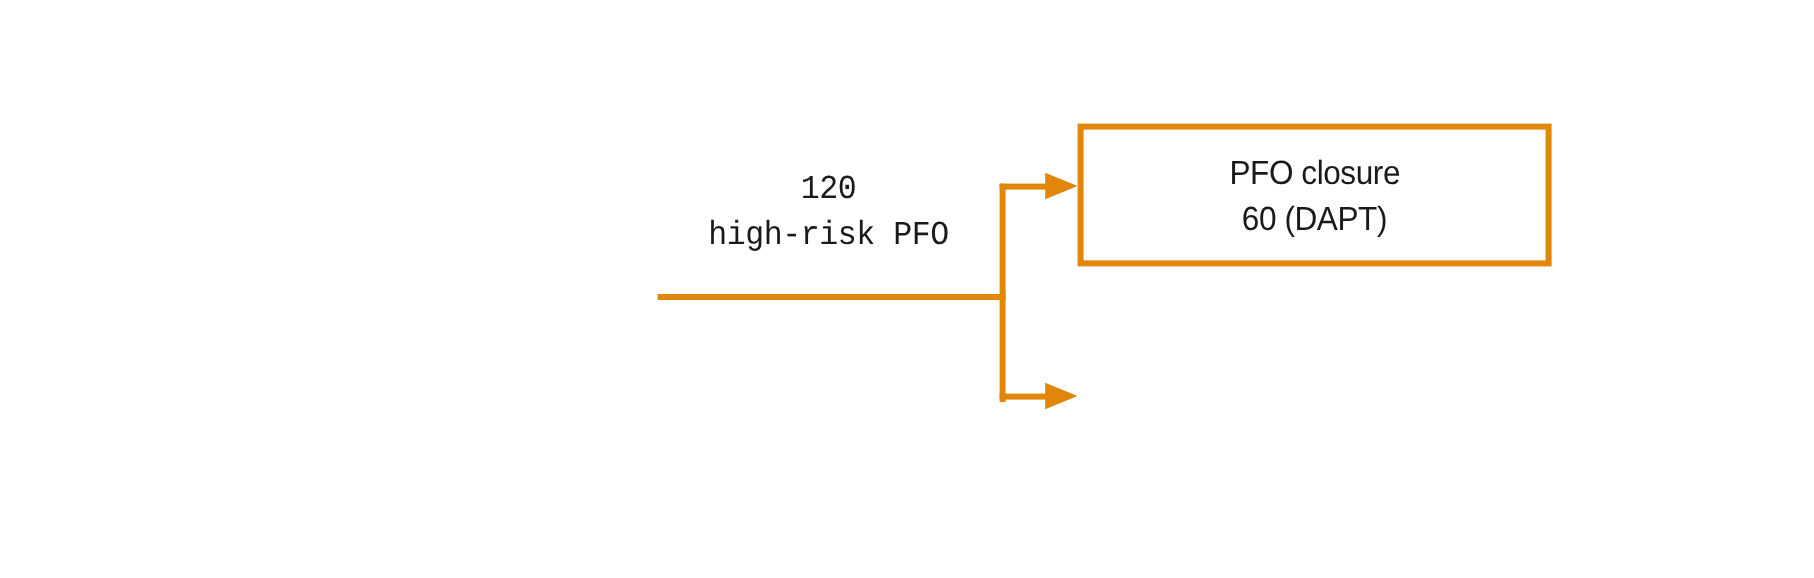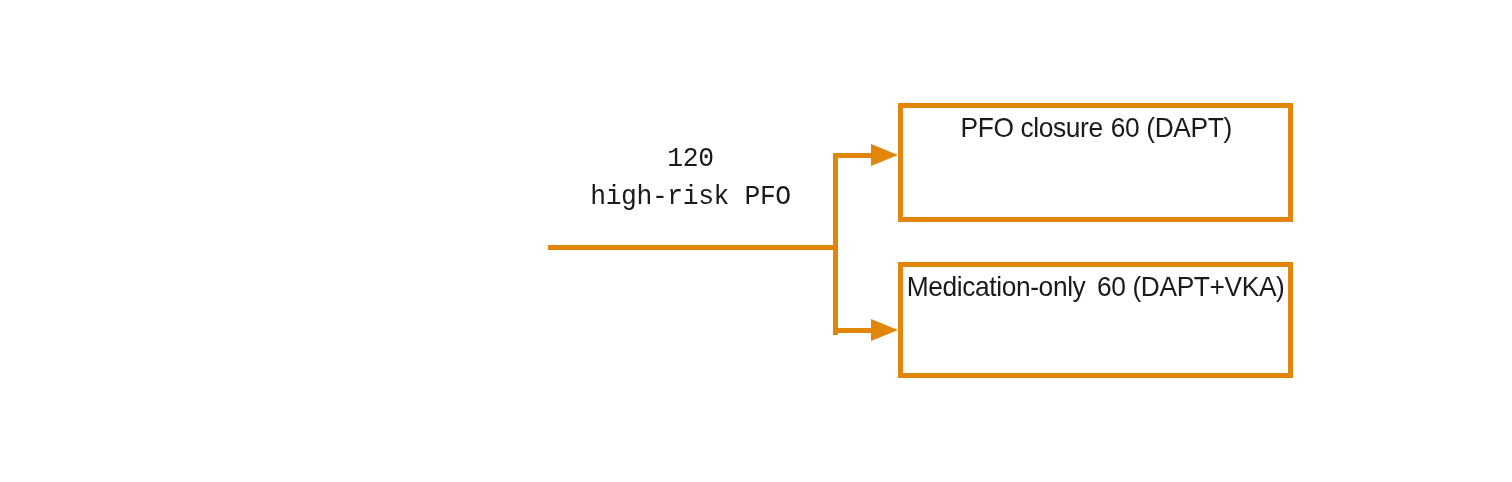--- a/index.html
+++ b/index.html
@@ -12,21 +12,22 @@
     background: #ffffff;
     overflow: hidden;
     font-family: "Liberation Sans", "DejaVu Sans", sans-serif;
     color: var(--ink);
   }
   .box {
     position: absolute;
     border: 5px solid var(--accent);
     background: #ffffff;
     display: flex;
-    flex-direction: row;
+    flex-direction: column;
+    align-items: center;
     justify-content: center;
     text-align: center;
   }
   .box .line {
     font-size: 28px;
     line-height: 39px;
     letter-spacing: -0.4px;
     transform: scaleX(0.94);
     white-space: nowrap;
   }
@@ -78,18 +79,14 @@
   <div class="branch-label">
     <div class="line">120</div>
     <div class="line">high-risk PFO</div>
   </div>
 
   <div class="box top-box">
     <div class="line">PFO closure</div>
     <div class="line">60 (DAPT)</div>
   </div>
 
-  <div class="box bottom-box">
-    <div class="line">Medication-only</div>
-    <div class="line">60 (DAPT+VKA)</div>
-  </div>
 
 </div>
 
 </body></html>

